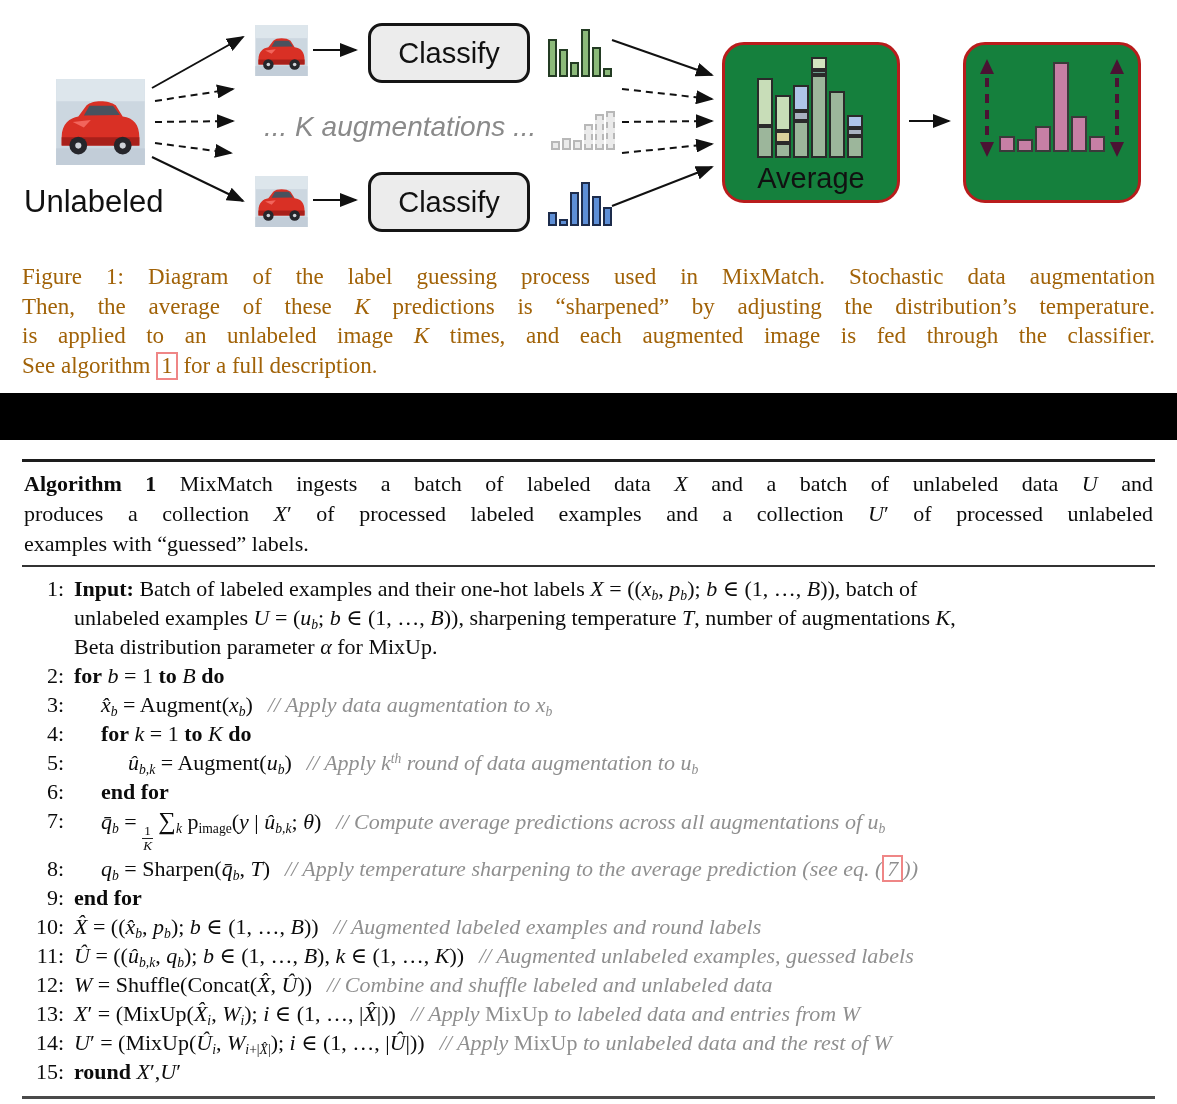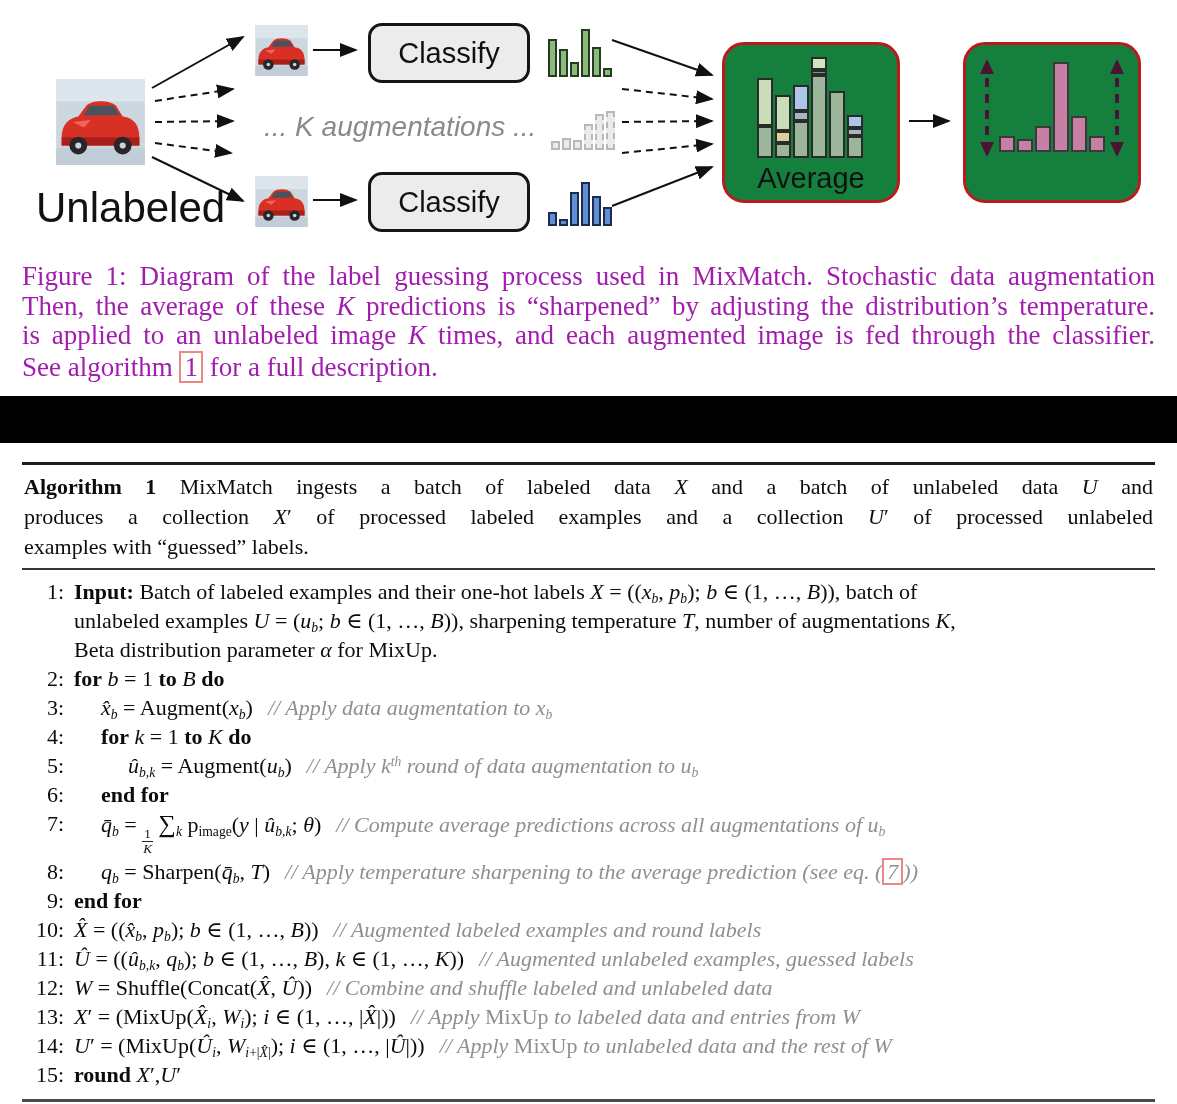--- a/index.html
+++ b/index.html
@@ -6,21 +6,21 @@
   body{width:1177px;height:1104px;overflow:hidden;position:relative;
        font-family:"Liberation Sans",sans-serif;color:#111}
 
   
   .figure{position:relative;width:1177px;height:252px}
   .flow-arrows{position:absolute;left:0;top:0;width:1177px;height:252px}
   .car{position:absolute}
   .car.big{left:56px;top:79px;width:89px;height:86px}
   .car.s1{left:255px;top:25px;width:53px;height:51px}
   .car.s2{left:255px;top:176px;width:53px;height:51px}
-  .unl{position:absolute;left:36px;top:184px;font-size:42px}
+  .unl{position:absolute;left:24px;top:184px;font-size:31px}
   .kaug{position:absolute;left:264px;top:111px;font-size:28px;font-style:italic;color:#8a8a8a}
   .classify{position:absolute;width:156px;height:54px;background:#ececec;border:3px solid #151515;
             border-radius:14px;display:flex;align-items:center;justify-content:center;font-size:29px}
   .classify.top{left:368px;top:23px}
   .classify.bot{left:368px;top:172px}
   .chart{position:absolute;display:flex;align-items:flex-end}
   .chart .bar{display:flex;flex-direction:column-reverse}
   .chart.green{left:548px;top:24px;height:53px}
   .chart.gray{left:551px;top:108px;height:42px}
   .chart.blue{left:548px;top:180px;height:46px}
@@ -30,21 +30,21 @@
   .bigbox.shp{left:963px}
   .boxlbl{position:absolute;left:0;right:0;bottom:5px;text-align:center;font-size:29px}
   .chart.stacked{position:absolute;left:32px;bottom:42px;height:101px}
   .chart.pink{position:absolute;left:33px;bottom:48px;height:92px}
   .sharrow{position:absolute;top:13px;width:22px;height:100px}
   .sharrow.left{left:10px}
   .sharrow.right{right:10px}
 
   
   .caption{margin:10px 22px 0;width:1133px;font-family:"Liberation Serif","DejaVu Serif",serif;
-           font-size:27px;line-height:29.5px;color:#a21caf}
+           font-size:23px;line-height:29.5px;color:#a16207}
   .caption div{white-space:nowrap}
   .just{text-align:justify;text-align-last:justify}
 
   
   .redaction{margin-top:13px;width:1177px;height:47px;background:#000}
 
   
   .algorithm{margin:19px 22px 0;width:1133px;font-family:"Liberation Serif","DejaVu Serif",serif;
              font-size:22px;color:#0c0c0c}
   .alg-rule{height:0;border:0}

